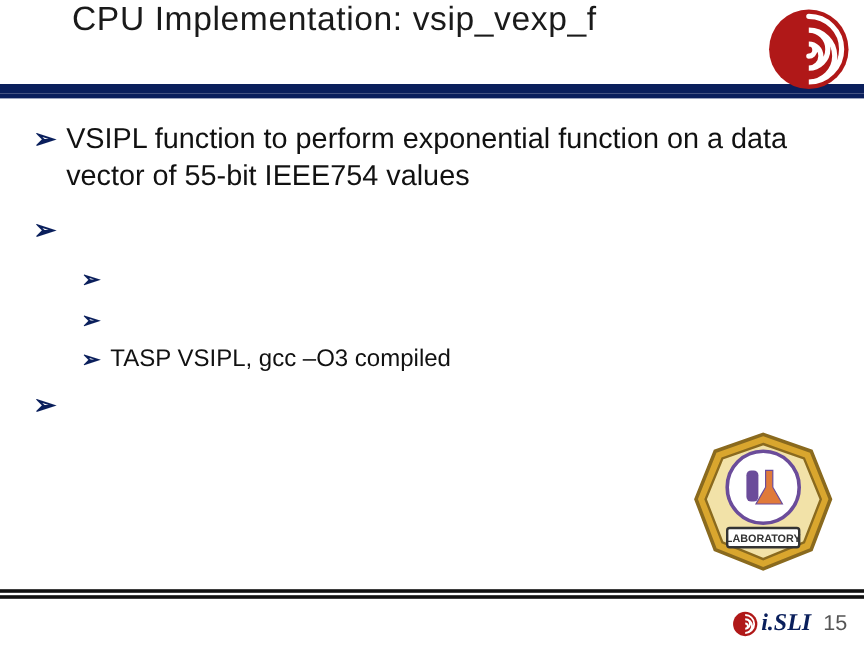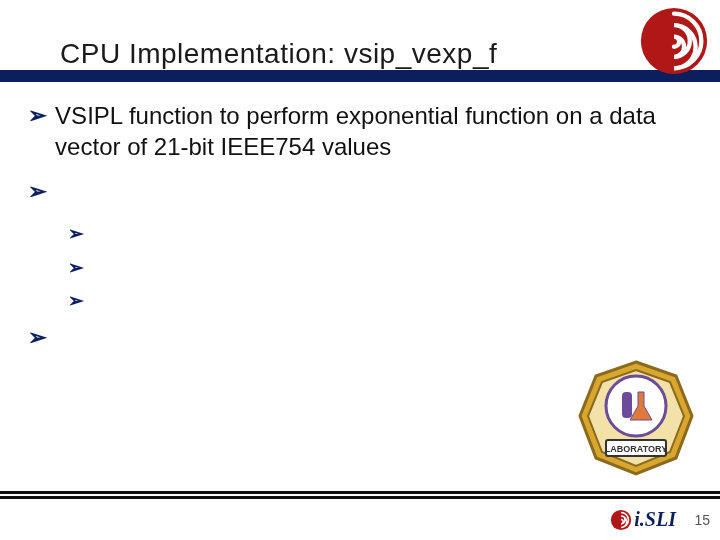--- a/index.html
+++ b/index.html
@@ -10,21 +10,21 @@
     background: #fff;
     position: relative;
     overflow: hidden;
   }
   .header {
     height: 78px;
     background: #fff;
     border-bottom: 8px solid #0a1f5c;
     position: relative;
     display: flex;
-    align-items: flex-end;
+    align-items: flex-start;
   }
   .header::after {
     content: "";
     position: absolute;
     bottom: -12px;
     left: 0;
     right: 0;
     height: 4px;
     background: #0a1f5c;
   }
@@ -106,58 +106,59 @@
     color: #0a1f5c;
     display: flex;
     align-items: center;
     gap: 2px;
   }
   .footer-logo .swirl {
     width: 22px;
     height: 22px;
   }
   .page-num {
-    font-size: 14px;
+    font-size: 18px;
     color: #555;
     width: 24px;
-    text-align: right;
+    text-align: left;
   }
 </style>
 </head>
 <body>
 
 <div class="header">
   <div class="title">CPU Implementation: vsip_vexp_f</div>
   <svg class="header-logo" viewBox="0 0 100 100">
     <circle cx="50" cy="50" r="46" fill="#b01818"></circle>
     <path d="M50 12 a38 38 0 0 1 0 76 a30 30 0 0 0 0 -60 a22 22 0 0 1 0 44 a14 14 0 0 0 0 -28 a7 7 0 0 1 0 14" fill="none" stroke="#fff" stroke-width="6" stroke-linecap="round"></path>
   </svg>
 </div>
 
 <div class="content">
 
   <div class="bullet-l1">
     <span class="tick">➢</span>
-    <span>VSIPL function to perform exponential function on a data vector of 21-bit IEEE754 values</span>
+    <span>VSIPL function to perform exponential function on a data vector of 55-bit IEEE754 values</span>
   </div>
 
   <div class="bullet-l1">
     <span class="tick">➢</span>
   </div>
 
   <div class="bullet-l2">
     <span class="tick">➢</span>
   </div>
 
   <div class="bullet-l2">
     <span class="tick">➢</span>
   </div>
 
   <div class="bullet-l2">
     <span class="tick">➢</span>
+    <span>TASP VSIPL, gcc –O3 compiled</span>
   </div>
 
   <div class="bullet-l1">
     <span class="tick">➢</span>
   </div>
 
 </div>
 
 <svg class="lab-badge" viewBox="0 0 120 120">
   <polygon points="60,4 100,18 116,58 100,100 60,116 20,100 4,58 20,18" fill="#d9a62e" stroke="#8a6a1e" stroke-width="3"></polygon>

